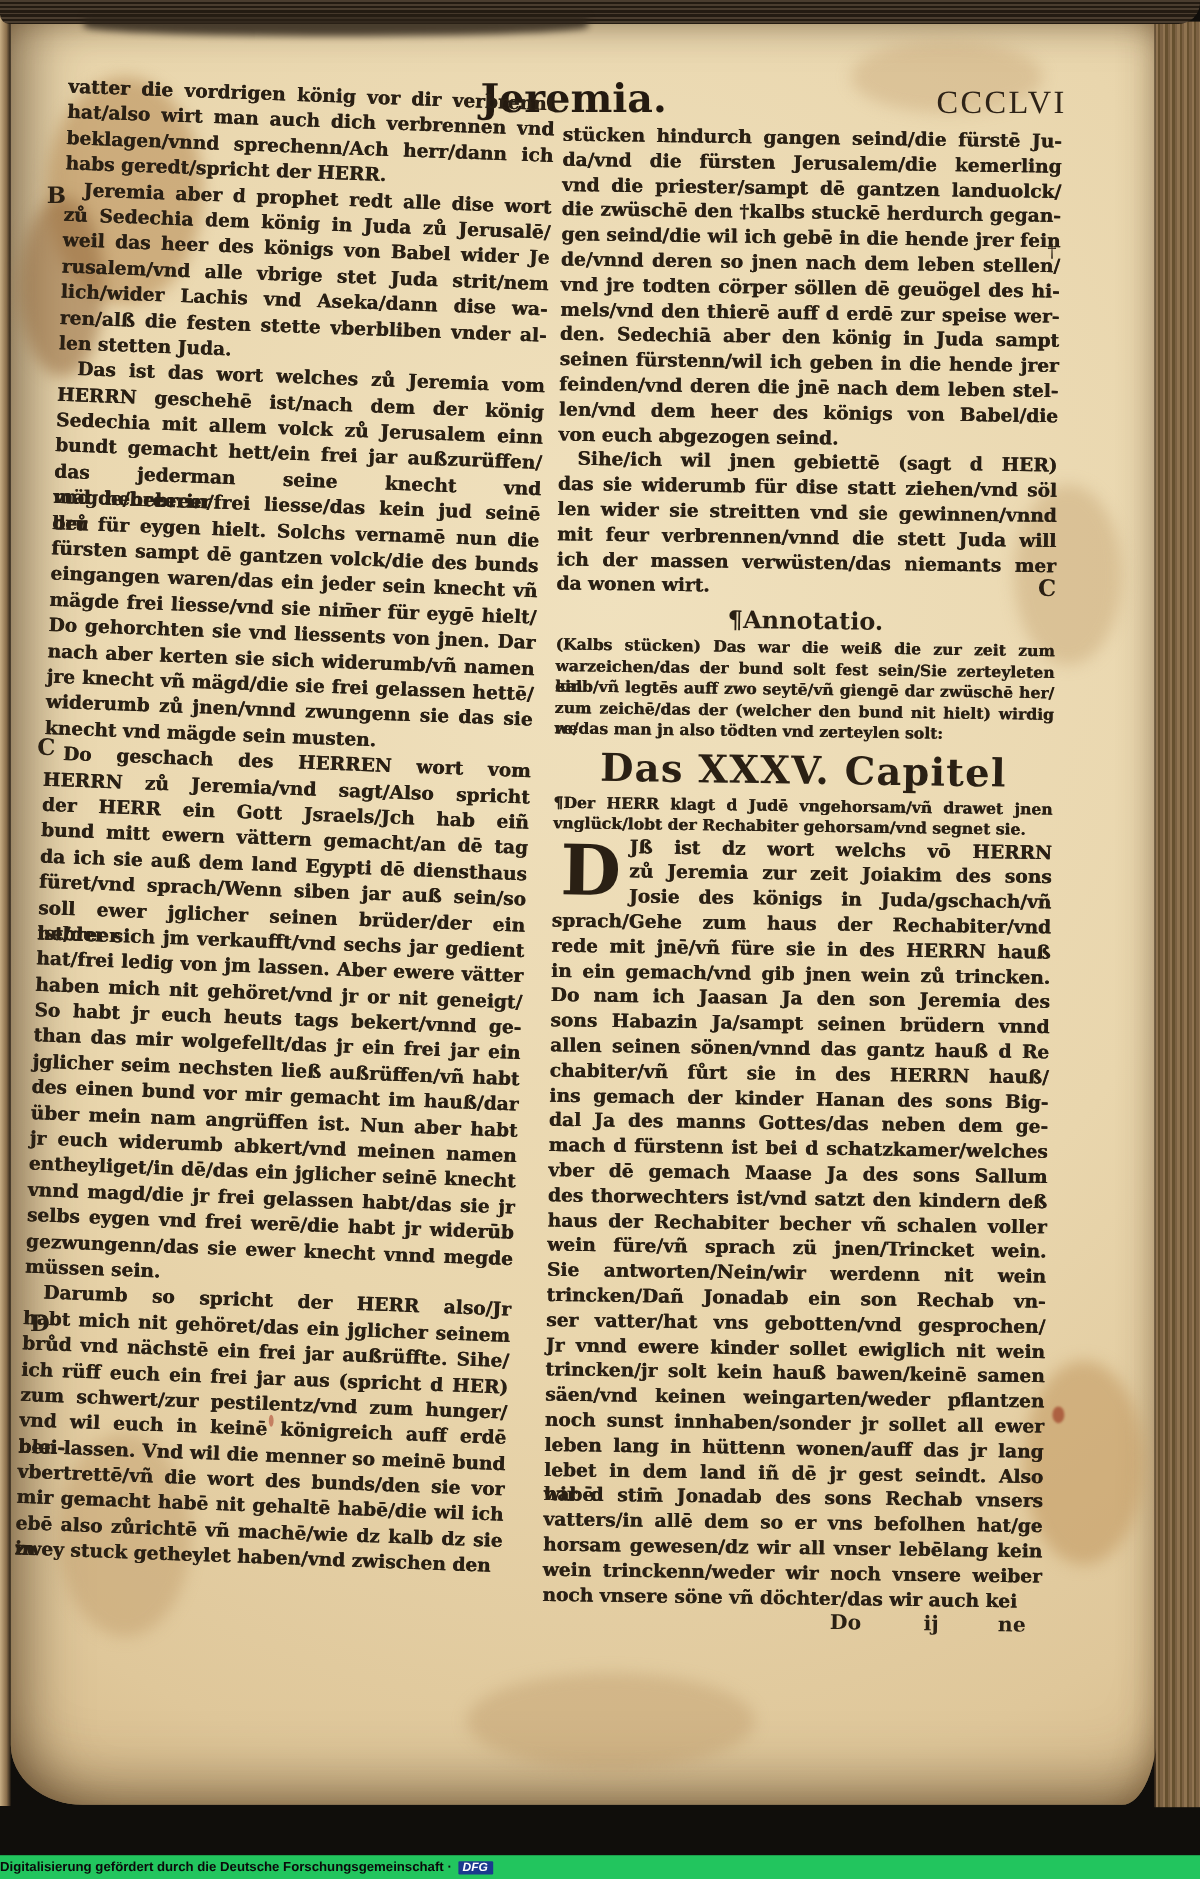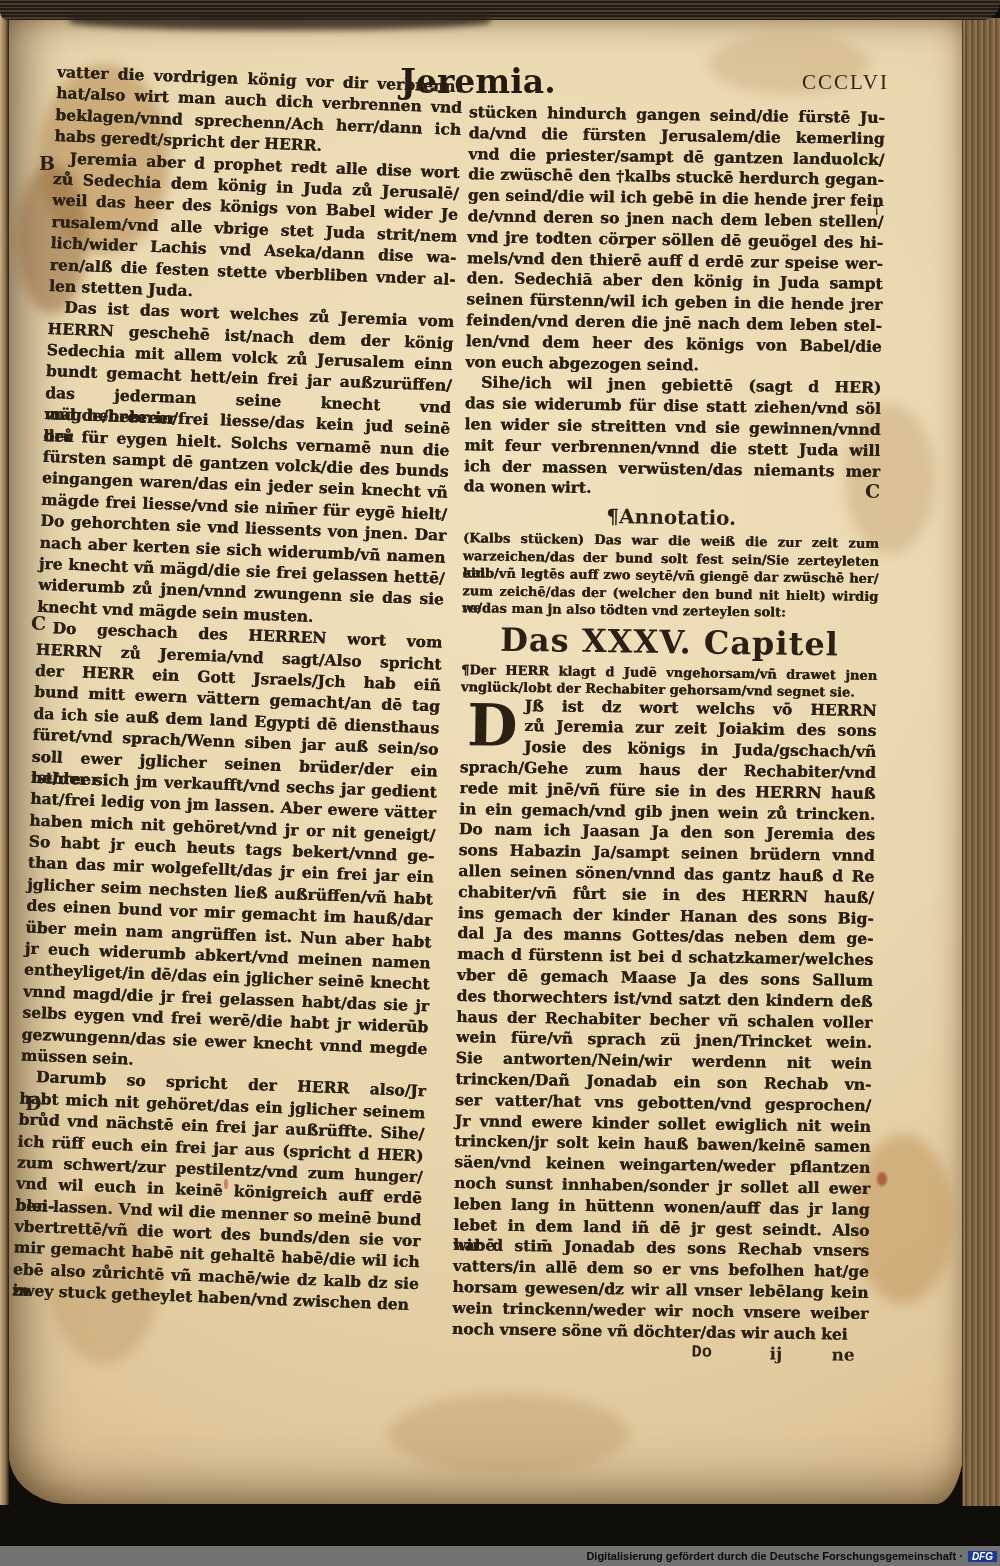--- a/index.html
+++ b/index.html
@@ -30,21 +30,21 @@
   .s4{left:868px;top:1158px;width:10px;height:14px;background:rgba(158,64,40,.7);filter:blur(1px);}
   .s5{left:40px;top:1180px;width:110px;height:170px;background:rgba(180,140,90,.35);}
   .s6{left:700px;top:20px;width:160px;height:60px;background:rgba(185,145,95,.3);}
   .s7{left:836px;top:390px;width:90px;height:150px;background:rgba(185,148,98,.35);}
   .s8{left:215px;top:1165px;width:4px;height:10px;background:rgba(170,60,40,.55);filter:blur(.5px);}
   .s9{left:380px;top:1380px;width:240px;height:80px;background:rgba(175,135,85,.3);}
 
   .page-title{position:absolute;left:354px;top:48px;width:230px;text-align:center;
          font-size:33px;font-weight:700;color:#241a10;}
   .folio{position:absolute;left:720px;top:56px;width:160px;text-align:right;
-         font-family:"Liberation Serif",serif;font-size:21px;letter-spacing:2px;color:#2e2318;}
+         font-family:"Liberation Serif",serif;font-size:27px;letter-spacing:2px;color:#2e2318;}
   .margin-letter{position:absolute;font-size:19px;font-weight:700;color:#2a2014;}
   .m-b{left:30px;top:138px;}
   .m-cl{left:22px;top:598px;}
   .m-d{left:16px;top:1078px;}
   .m-dag{left:864px;top:186px;font-size:15px;font-weight:400;}
   .m-cr{left:856px;top:466px;}
 
   .col{position:absolute;color:#2a2014;font-weight:700;}
   .col-left{left:48px;top:62px;width:406px;transform:rotate(2.1deg);transform-origin:top right;}
   .col-right{left:460px;top:94px;width:416px;transform:rotate(0.8deg);transform-origin:top right;}
@@ -58,26 +58,26 @@
 
   .annot-head{text-align:center;font-size:20px;line-height:26px;margin:4px 0 2px;font-weight:700;}
   .para.annot .tline{font-size:13px;line-height:17.5px;height:17.5px;}
   .chapter-head{text-align:center;font-size:32px;line-height:40px;margin:2px 0 2px;
          font-weight:700;letter-spacing:1px;}
   .para.summary .tline{font-size:13px;line-height:17px;height:17px;}
   .drop-cap{float:left;width:64px;height:62px;font-size:58px;line-height:60px;
          text-align:center;font-weight:700;}
   .sig-line{position:relative;height:22px;font-size:17px;font-weight:700;}
   .sig-line span{position:absolute;top:0;}
-  .sig-1{left:240px;font-family:Liberation Mono, monospace;}
+  .sig-1{left:240px;}
   .sig-2{left:318px;}
   .sig-3{left:380px;}
 
-  .scan-footer{position:absolute;left:0;bottom:0;width:1000px;height:20px;background:#737373;
-         display:flex;align-items:center;justify-content:flex-end;gap:5px;
+  .scan-footer{position:absolute;left:0;bottom:0;width:1000px;height:20px;background:#22c55e;
+         display:flex;align-items:center;gap:5px;
          padding-right:3px;box-sizing:border-box;}
   .credit{font:700 11px "Liberation Sans",sans-serif;color:#0a0a0a;}
   .dfg-logo{background:#1b3a8f;color:#fff;font:700 italic 10px "Liberation Sans",sans-serif;
          padding:0 4px;border-radius:1px;}
 </style>
 </head>
 <body>
 
 <div class="stage">
   <div class="scan">

